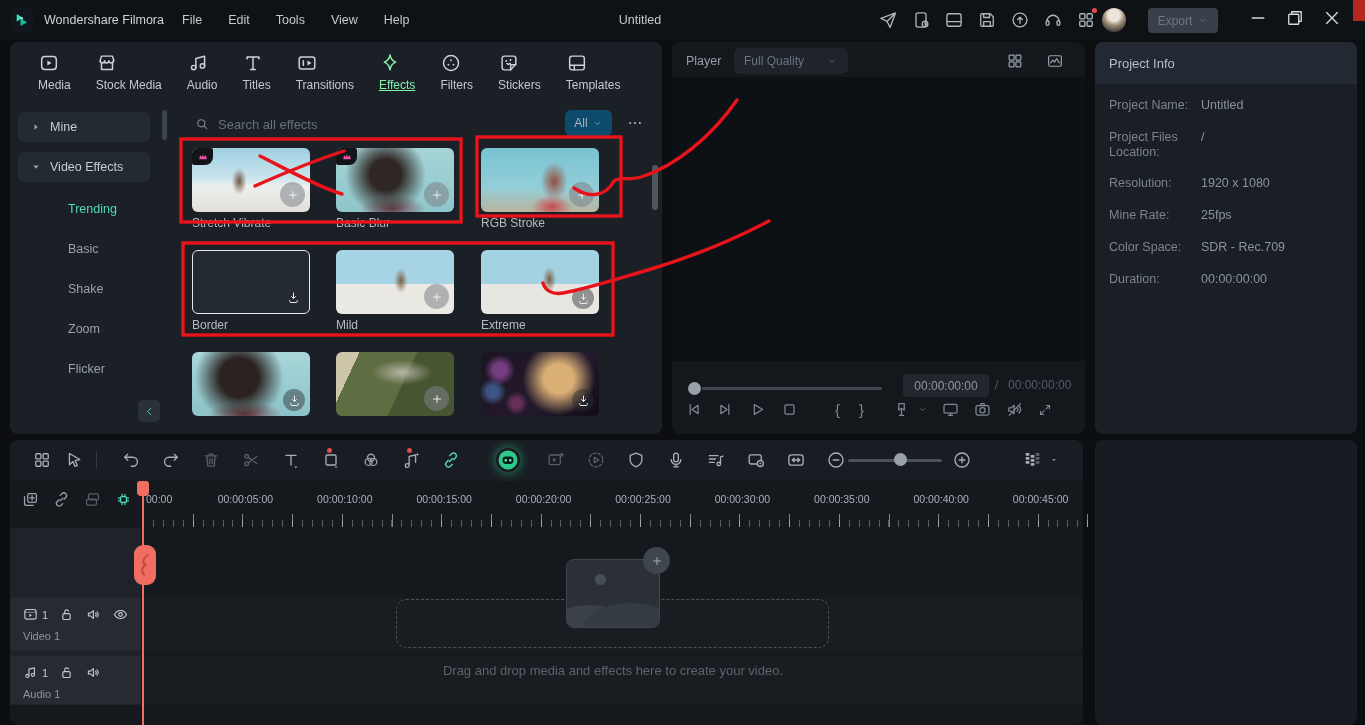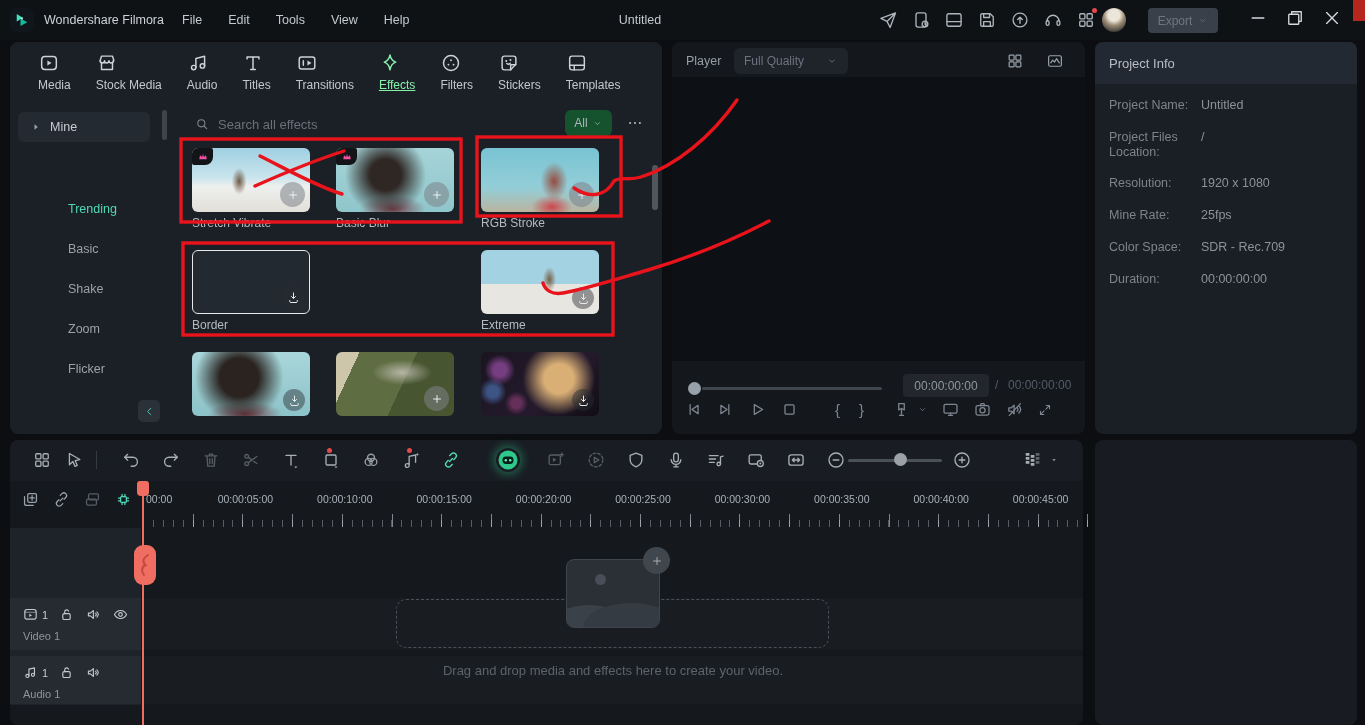--- a/index.html
+++ b/index.html
@@ -38,21 +38,21 @@
   .side-cat{left:58px;width:90px;font-size:12.5px;color:#9aa1aa;}
   .side-cat.active{color:#4fd9b8;}
   .collapse-btn{left:128px;top:358px;width:22px;height:22px;border-radius:5px;background:#2b3139;
                 display:flex;align-items:center;justify-content:center;}
   .collapse-btn .ic{width:13px;height:13px;color:#4fd9b8;}
   .side-scroll{left:152px;top:68px;width:5px;height:30px;border-radius:3px;background:#3e444b;}
   
   .search-row{left:174px;top:68px;width:470px;height:28px;display:flex;align-items:center;}
   .search-ic{width:16px;height:16px;margin:0 8px 0 10px;color:#7d848d;}
   .search-ph{font-size:13px;color:#68707a;}
-  .all-pill{position:absolute;left:381px;top:0;width:47px;height:26px;border-radius:6px;background:#14532d;
+  .all-pill{position:absolute;left:381px;top:0;width:47px;height:26px;border-radius:6px;background:#0c4a6e;
             display:flex;align-items:center;justify-content:center;gap:4px;font-size:12px;color:#aeb5bd;}
   .all-pill .ic{width:11px;height:11px;}
   .more-dots{position:absolute;left:442px;top:4px;width:18px;height:18px;color:#aeb5bd;}
   .fx-scroll{left:642px;top:123px;width:6px;height:45px;border-radius:3px;background:#50565e;}
   
   .card{width:118px;}
   .thumb{position:relative;width:118px;height:64px;border-radius:6px;}
   .card-label{margin-top:4px;font-size:12px;color:#b4bac1;}
   .badge{position:absolute;left:0;top:0;width:21px;height:17px;border-radius:6px 2px 8px 2px;background:#121418;
          display:flex;align-items:center;justify-content:center;}
@@ -343,20 +343,28 @@
     </div>
 
     <div class="abs side-btn" style="top:70px;">
       <span class="ic">
           <svg viewBox="0 0 24 24">
             <path d="M9 6.5l6.5 5.5L9 17.5z" fill="currentColor" stroke="none"></path>
           </svg>
         </span>
       <span>Mine</span>
     </div>
+    <div class="abs side-btn" style="top:110px;">
+      <span class="ic">
+          <svg viewBox="0 0 24 24">
+            <path d="M6.5 9h11L12 15.5z" fill="currentColor" stroke="none"></path>
+          </svg>
+        </span>
+      <span>Video Effects</span>
+    </div>
     <div class="abs side-cat active" style="top:160px;">Trending</div>
     <div class="abs side-cat" style="top:200px;">Basic</div>
     <div class="abs side-cat" style="top:240px;">Shake</div>
     <div class="abs side-cat" style="top:280px;">Zoom</div>
     <div class="abs side-cat" style="top:320px;">Flicker</div>
     <div class="abs collapse-btn">
       <span class="ic">
           <svg viewBox="0 0 24 24">
             <path d="M14.5 6l-6 6 6 6"></path>
           </svg>
@@ -447,20 +455,32 @@
         <span class="act act-dl">
             <span class="ic">
               <svg viewBox="0 0 24 24">
                 <path d="M12 4.8v8.4M8.8 10.4l3.2 3.2 3.2-3.2"></path>
                 <path d="M6 16.8v1.4A1.8 1.8 0 0 0 7.8 20h8.4a1.8 1.8 0 0 0 1.8-1.8v-1.4"></path>
               </svg>
             </span>
           </span>
       </div>
       <div class="card-label">Border</div>
+    </div>
+    <div class="abs card" style="left:326px;top:208px;">
+      <div class="thumb t-mild">
+        <span class="act act-add">
+            <span class="ic">
+              <svg viewBox="0 0 24 24">
+                <path d="M12 6v12M6 12h12"></path>
+              </svg>
+            </span>
+          </span>
+      </div>
+      <div class="card-label">Mild</div>
     </div>
     <div class="abs card" style="left:471px;top:208px;">
       <div class="thumb t-extreme">
         <span class="act act-dl">
             <span class="ic">
               <svg viewBox="0 0 24 24">
                 <path d="M12 4.8v8.4M8.8 10.4l3.2 3.2 3.2-3.2"></path>
                 <path d="M6 16.8v1.4A1.8 1.8 0 0 0 7.8 20h8.4a1.8 1.8 0 0 0 1.8-1.8v-1.4"></path>
               </svg>
             </span>

